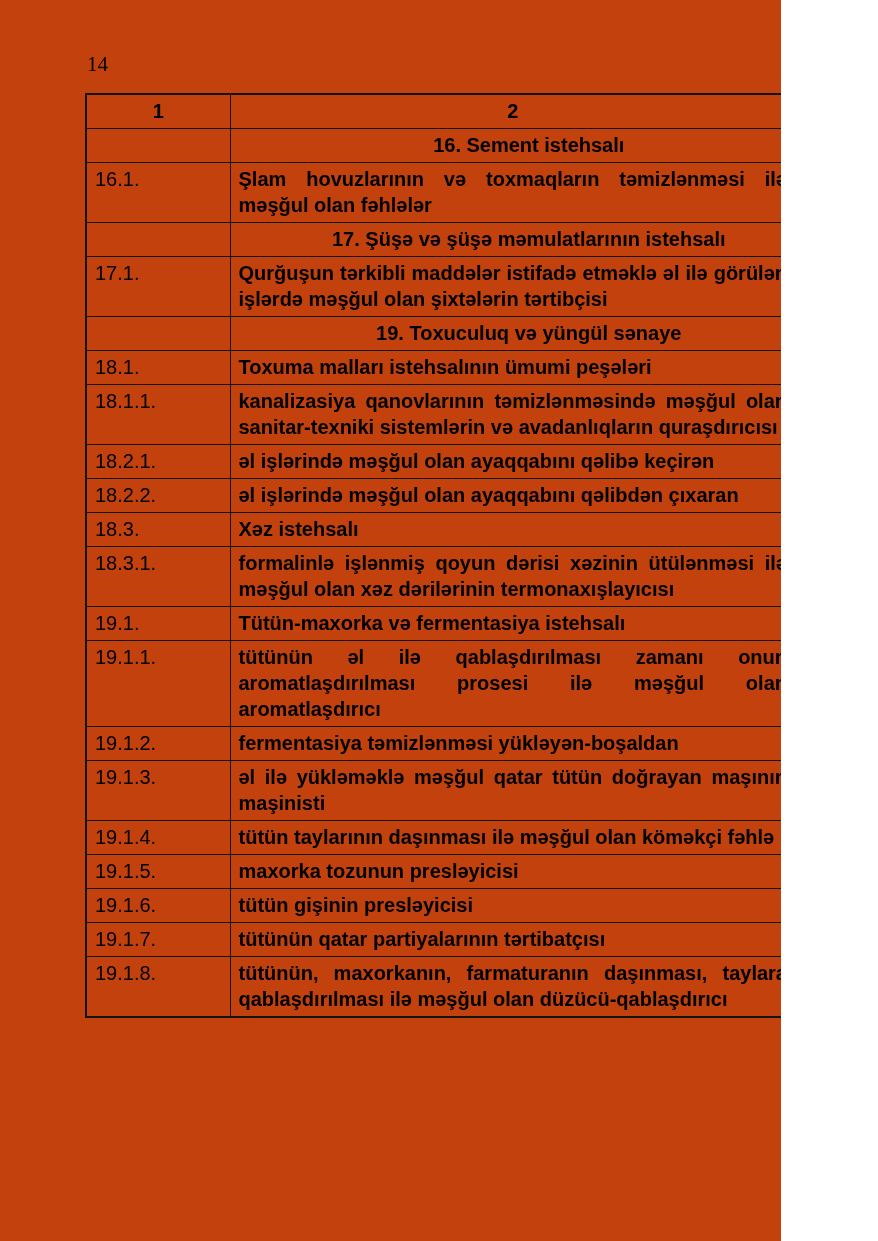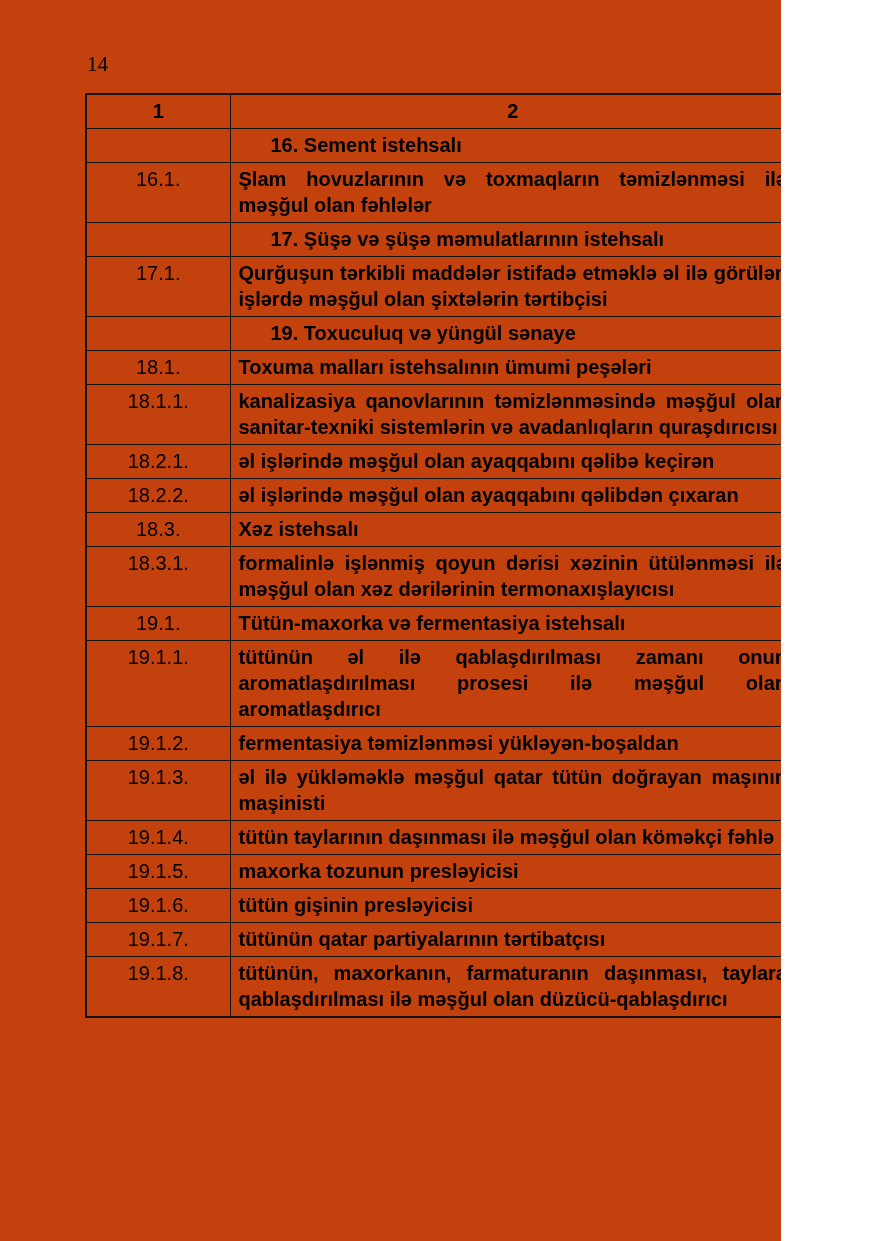--- a/index.html
+++ b/index.html
@@ -45,29 +45,28 @@
     line-height: 26px;
     vertical-align: top;
     padding: 3px 8px 4px 8px;
   }
   th {
     font-weight: bold;
     text-align: center;
     padding: 3px 8px 4px 8px;
   }
   td.code-cell {
-    text-align: center;
   }
   td.text-cell {
     text-align: justify;
     font-weight: bold;
   }
   tr.section-row td.text-cell {
     font-weight: bold;
-    text-align: left;
+    text-align: center;
     padding-left: 40px;
   }
 </style>
 </head>
 <body>
 
 <div class="page">
 
   <div class="page-number">14</div>
 

